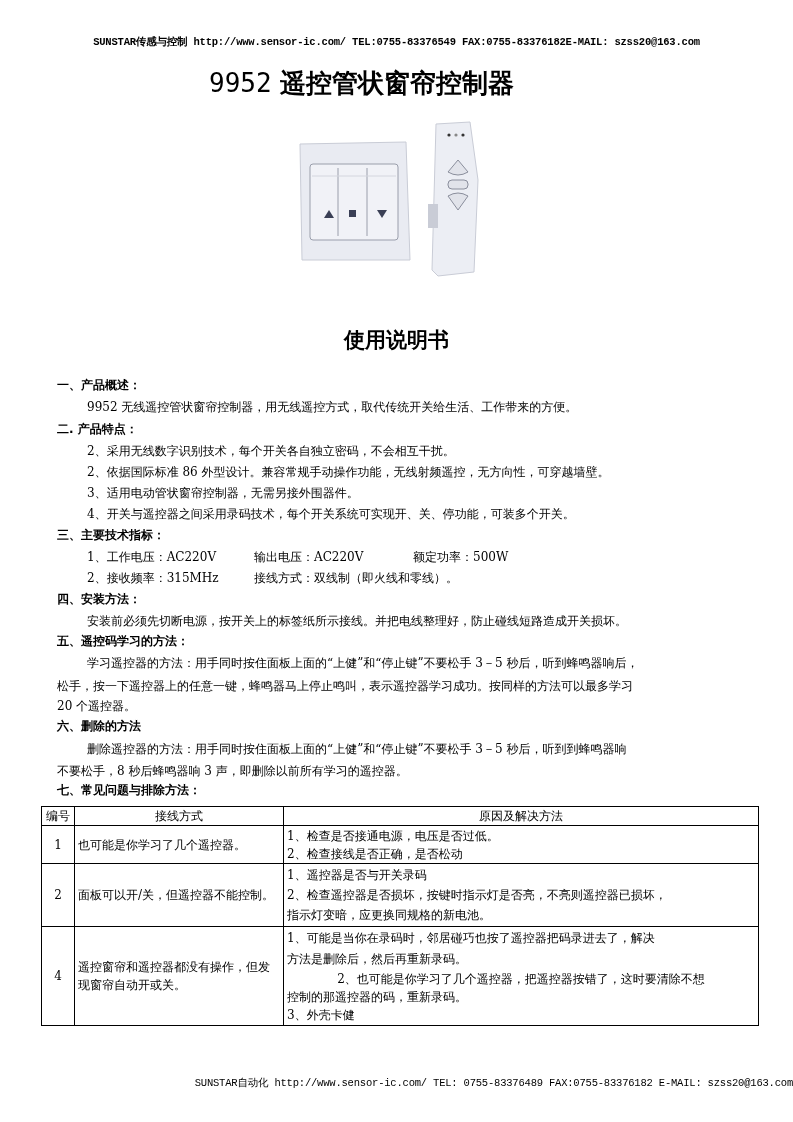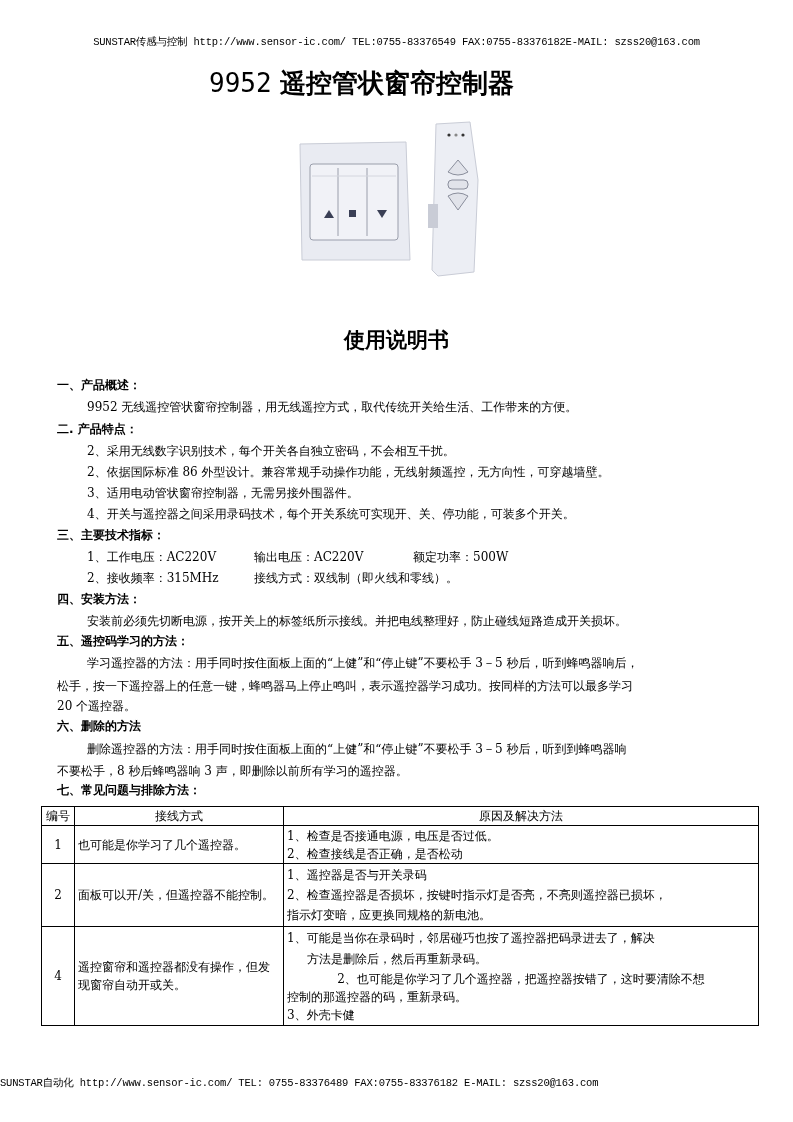--- a/index.html
+++ b/index.html
@@ -1,19 +1,19 @@
 <!DOCTYPE html>
 <html><head>
 <meta charset="utf-8">
 <style>
   html, body { margin: 0; padding: 0; background: #ffffff; }
   body { width: 793px; height: 1122px; position: relative; overflow: hidden; color: #000; font-family: "DejaVu Serif", "Liberation Serif", serif; }
   .abs { position: absolute; }
-  .header-line { left: 0; width: 793px; top: 35px; text-align: center; font-family: "Liberation Mono", "DejaVu Sans Mono", monospace; font-size: 10.5px; letter-spacing: -0.2px; white-space: nowrap; }
-  .footer-line { left: 0; width: 793px; top: 1076px; text-align: left; font-family: "Liberation Mono", "DejaVu Sans Mono", monospace; font-size: 10.5px; letter-spacing: -0.2px; white-space: nowrap; }
+  .header-line { left: 0; width: 793px; top: 35px; text-align: center; font-family: "Liberation Mono", "DejaVu Sans Mono", monospace; font-size: 10.5px; letter-spacing: -0.2px; white-space: nowrap; font-weight: bold; }
+  .footer-line { left: 0; width: 793px; top: 1076px; text-align: right; font-family: "Liberation Mono", "DejaVu Sans Mono", monospace; font-size: 10.5px; letter-spacing: -0.2px; white-space: nowrap; }
   .doc-title { left: 0; width: 723px; top: 66px; text-align: center; font-size: 26px; white-space: nowrap; }
   .doc-title .num { font-family: "DejaVu Sans Mono", monospace; font-weight: normal; }
   .doc-title .cn { font-family: "DejaVu Sans", sans-serif; font-weight: bold; }
   .product-image { left: 298px; top: 120px; width: 200px; height: 160px; }
   .manual-title { left: 0; width: 793px; top: 326px; text-align: center; font-family: "DejaVu Sans", sans-serif; font-weight: bold; font-size: 21px; }
   .h { left: 57px; font-family: "DejaVu Sans", sans-serif; font-weight: bold; font-size: 12px; white-space: nowrap; line-height: 20px; }
   .p { font-size: 12px; white-space: nowrap; line-height: 16px; }
   .ind1 { left: 87px; }
   .ind0 { left: 57px; }
   .spec .c2 { position: absolute; left: 167px; }
@@ -122,21 +122,21 @@
         <div style="line-height:20px;">1、遥控器是否与开关录码</div>
         <div style="line-height:20px;">2、检查遥控器是否损坏，按键时指示灯是否亮，不亮则遥控器已损坏，</div>
         <div style="line-height:20px;">指示灯变暗，应更换同规格的新电池。</div>
       </td>
     </tr>
     <tr style="height:99px;">
       <td class="num">4</td>
       <td class="sym">遥控窗帘和遥控器都没有操作，但发现窗帘自动开或关。</td>
       <td class="sol">
         <div style="line-height:21px;">1、可能是当你在录码时，邻居碰巧也按了遥控器把码录进去了，解决</div>
-        <div style="line-height:21px;margin-left:20px;">方法是删除后，然后再重新录码。</div>
+        <div style="line-height:21px;">方法是删除后，然后再重新录码。</div>
         <div style="line-height:18px;text-align:center;">2、也可能是你学习了几个遥控器，把遥控器按错了，这时要清除不想</div>
         <div style="line-height:18px;">控制的那遥控器的码，重新录码。</div>
         <div style="line-height:18px;">3、外壳卡健</div>
       </td>
     </tr>
   </tbody>
 </table>
 
 <div class="abs footer-line">SUNSTAR自动化 http://www.sensor-ic.com/ TEL: 0755-83376489 FAX:0755-83376182 E-MAIL: szss20@163.com</div>
 

